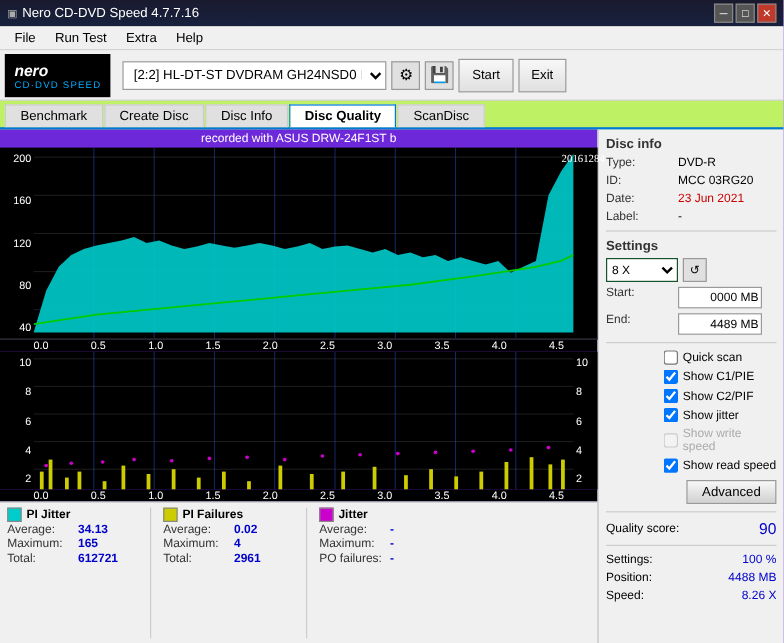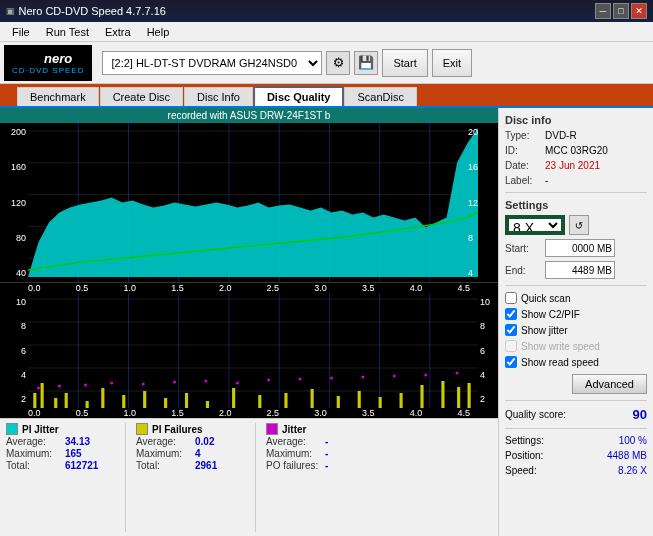--- a/index.html
+++ b/index.html
@@ -56,21 +56,21 @@
     }
     .logo-area {
       background: black;
       padding: 2px 8px;
       height: 36px;
       display: flex;
       align-items: center;
       justify-content: center;
       margin-right: 6px;
     }
-    .logo-text { color: white; font-size: 13px; font-weight: bold; font-style: italic; margin-left: 32px; }
+    .logo-text { color: white; font-size: 13px; font-weight: bold; font-style: italic; }
     .logo-sub { color: #00aaff; font-size: 8px; letter-spacing: 1px; display: block; }
     .drive-select {
       height: 24px;
       font-size: 11px;
       border: 1px solid #999;
       background: white;
       padding: 0 4px;
       width: 220px;
     }
     .toolbar-btn {
@@ -85,25 +85,25 @@
       width: 24px; height: 24px;
       border: 1px solid #999;
       background: #e0e0e0;
       display: flex; align-items: center; justify-content: center;
       font-size: 13px;
       cursor: pointer;
     }
 
     
     .tab-bar {
-      background: #c2410c;
+      background: #bef264;
       height: 24px;
       display: flex;
       align-items: flex-end;
-      padding: 0 17px;
+      padding: 0 4px;
       border-bottom: 2px solid #0078d7;
       text-align: right;
     }
     .tab {
       padding: 3px 12px;
       font-size: 11px;
       border: 1px solid #ccc;
       border-bottom: none;
       background: #e0e0e0;
       cursor: pointer;
@@ -139,47 +139,47 @@
       width: 155px;
       background: #f0f0f0;
       border-left: 1px solid #ccc;
       padding: 6px;
       display: flex;
       flex-direction: column;
       gap: 4px;
       overflow-y: auto;
     }
     .section-title { font-size: 11px; font-weight: bold; color: #333; }
-    .info-row { display: flex; gap: 0; font-size: 10px; align-items: center; }
+    .info-row { display: flex; gap: 20px; font-size: 10px; }
     .info-label { color: #333; min-width: 40px; }
     .info-value { color: #000; }
     .info-value.red { color: #cc0000; }
     .separator { border-top: 1px solid #ccc; margin: 2px 0; }
 
     .settings-row { display: flex; align-items: center; gap: 4px; font-size: 10px; }
-    .speed-select { height: 20px; font-size: 14px; border: 4px solid #14532d; background: white; width: 60px; }
+    .speed-select { height: 20px; font-size: 10px; border: 1px solid #14532d; background: white; width: 60px; }
     .refresh-btn { width: 20px; height: 20px; border: 1px solid #999; background: #e0e0e0; display: flex; align-items: center; justify-content: center; font-size: 10px; cursor: pointer; }
 
     .mb-input { height: 18px; font-size: 10px; border: 1px solid #999; background: white; width: 70px; text-align: right; padding: 0 2px; }
 
-    .checkbox-row { display: flex; align-items: center; gap: 4px; font-size: 10px; }
+    .checkbox-row { display: flex; align-items: center; gap: 4px; font-size: 10px; margin-left: 48px; }
     .checkbox-row input[type=checkbox] { width: 12px; height: 12px; }
 
     .advanced-btn {
       background: linear-gradient(to bottom, #f8f8f8, #d0d0d0);
       border: 1px solid #999;
       padding: 3px 12px;
       font-size: 11px;
       cursor: pointer;
       align-self: flex-end;
       margin-top: 2px;
     }
 
     .quality-row { display: flex; justify-content: space-between; align-items: center; font-size: 10px; }
-    .quality-value { color: #0000cc; font-weight: bold; font-size: 13px; }
+    .quality-value { color: #0000cc; font-weight: normal; font-size: 13px; }
 
     .progress-row { display: flex; justify-content: space-between; font-size: 10px; }
     .progress-value { color: #0000cc; }
   </style>
 </head>
 <body>
 
 <div class="title-bar">
   <div class="title-bar-left">
     <span style="font-size:9px; color:#aaa;">▣</span>
@@ -218,35 +218,35 @@
 <div class="tab-bar">
   <div class="tab">Benchmark</div>
   <div class="tab">Create Disc</div>
   <div class="tab">Disc Info</div>
   <div class="tab active">Disc Quality</div>
   <div class="tab">ScanDisc</div>
 </div>
 
 <div class="main-content">
 
-  <div style="flex:1; display:flex; flex-direction:column; background:#0f766e;">
+  <div style="flex:1; display:flex; flex-direction:column; background:#6d28d9;">
 
     <div class="chart-title">recorded with ASUS   DRW-24F1ST  b</div>
 
     <div style="position:relative; height:160px; background:black; border-bottom:1px solid #333;padding-left:38px;">
 
       <div style="position:absolute;left:0;top:0;width:28px;height:100%;display:flex;flex-direction:column;justify-content:space-between;padding:4px 2px;z-index:2;">
         <span style="color:white;font-size:9px;text-align:right;display:block;">200</span>
         <span style="color:white;font-size:9px;text-align:right;display:block;">160</span>
         <span style="color:white;font-size:9px;text-align:right;display:block;">120</span>
         <span style="color:white;font-size:9px;text-align:right;display:block;">80</span>
         <span style="color:white;font-size:9px;text-align:right;display:block;">40</span>
       </div>
 
-      <div style="position:absolute;right:0;top:0;width:32px;height:100%;display:flex;flex-direction:column;justify-content:space-between;padding:4px 2px;z-index:2;">
+      <div style="position:absolute;right:0;top:0;width:32px;height:100%;display:flex;flex-direction:row;justify-content:space-between;padding:4px 2px;z-index:2;font-family:Liberation Serif, serif;">
         <span style="color:white;font-size:9px;text-align:left;display:block;">20</span>
         <span style="color:white;font-size:9px;text-align:left;display:block;">16</span>
         <span style="color:white;font-size:9px;text-align:left;display:block;">12</span>
         <span style="color:white;font-size:9px;text-align:left;display:block;">8</span>
         <span style="color:white;font-size:9px;text-align:left;display:block;">4</span>
       </div>
 
       <svg style="position:absolute;left:28px;right:20px;top:0;bottom:0;width:calc(100% - 48px);height:100%;" viewBox="0 0 430 160" preserveAspectRatio="none">
 
         <line x1="0" y1="8" x2="430" y2="8" stroke="#333" stroke-width="0.5"></line>
@@ -477,20 +477,24 @@
     </div>
 
     <div class="separator"></div>
 
     <div class="checkbox-row">
       <input type="checkbox" style="">
       <span>Quick scan</span>
     </div>
     <div class="checkbox-row">
       <input type="checkbox" checked="" style="">
+      <span>Show C1/PIE</span>
+    </div>
+    <div class="checkbox-row">
+      <input type="checkbox" checked="" style="">
       <span>Show C2/PIF</span>
     </div>
     <div class="checkbox-row">
       <input type="checkbox" checked="" style="">
       <span>Show jitter</span>
     </div>
     <div class="checkbox-row">
       <input type="checkbox" disabled="" style="">
       <span style="color:#aaa;">Show write speed</span>
     </div>

